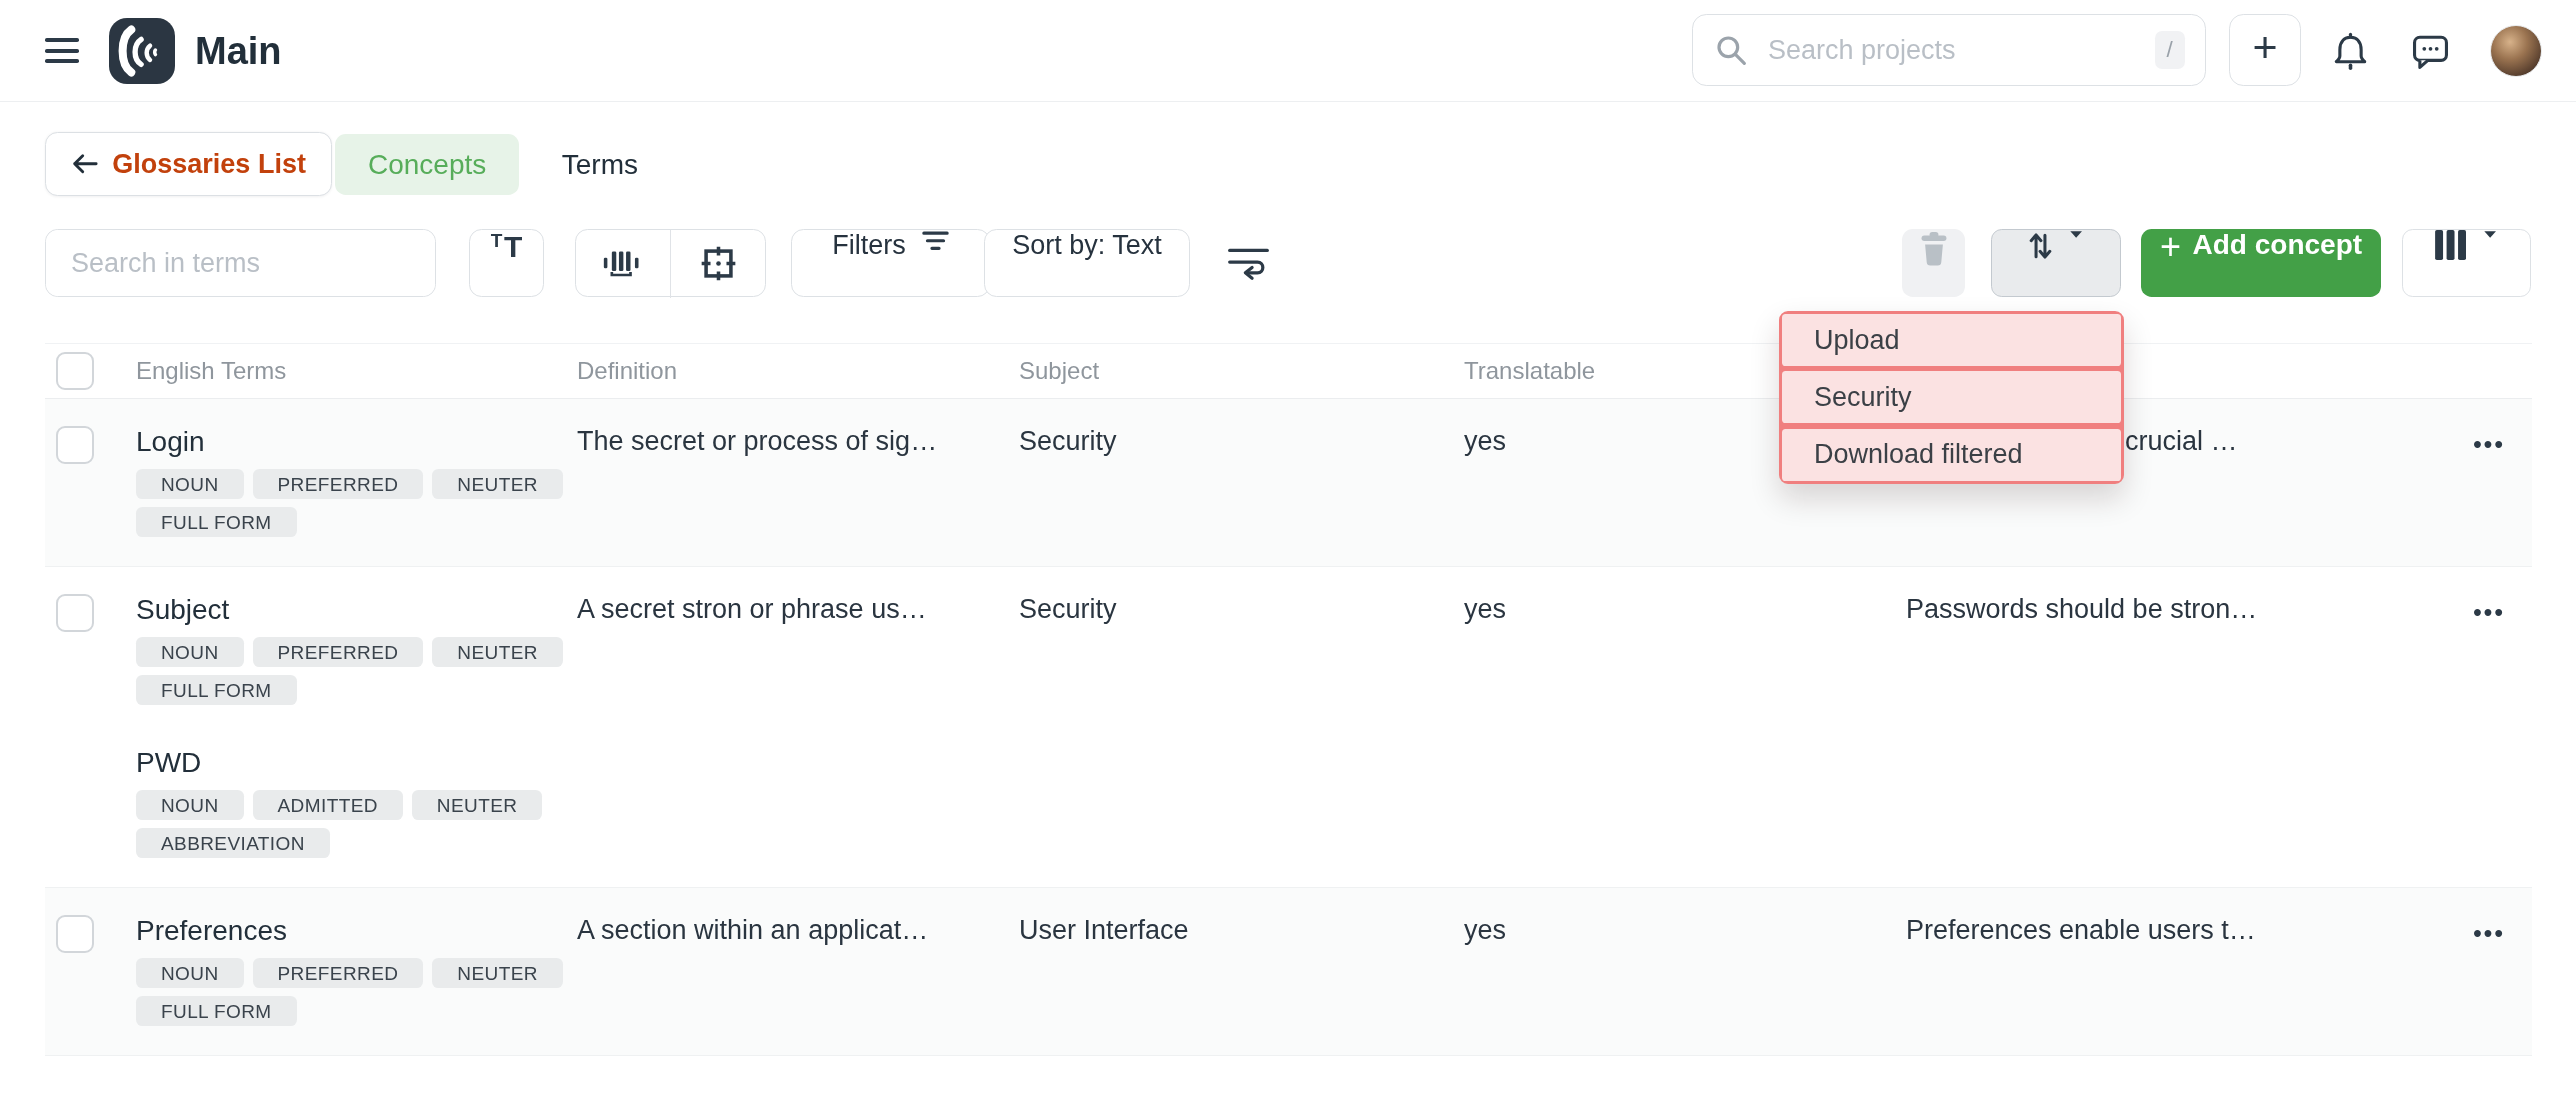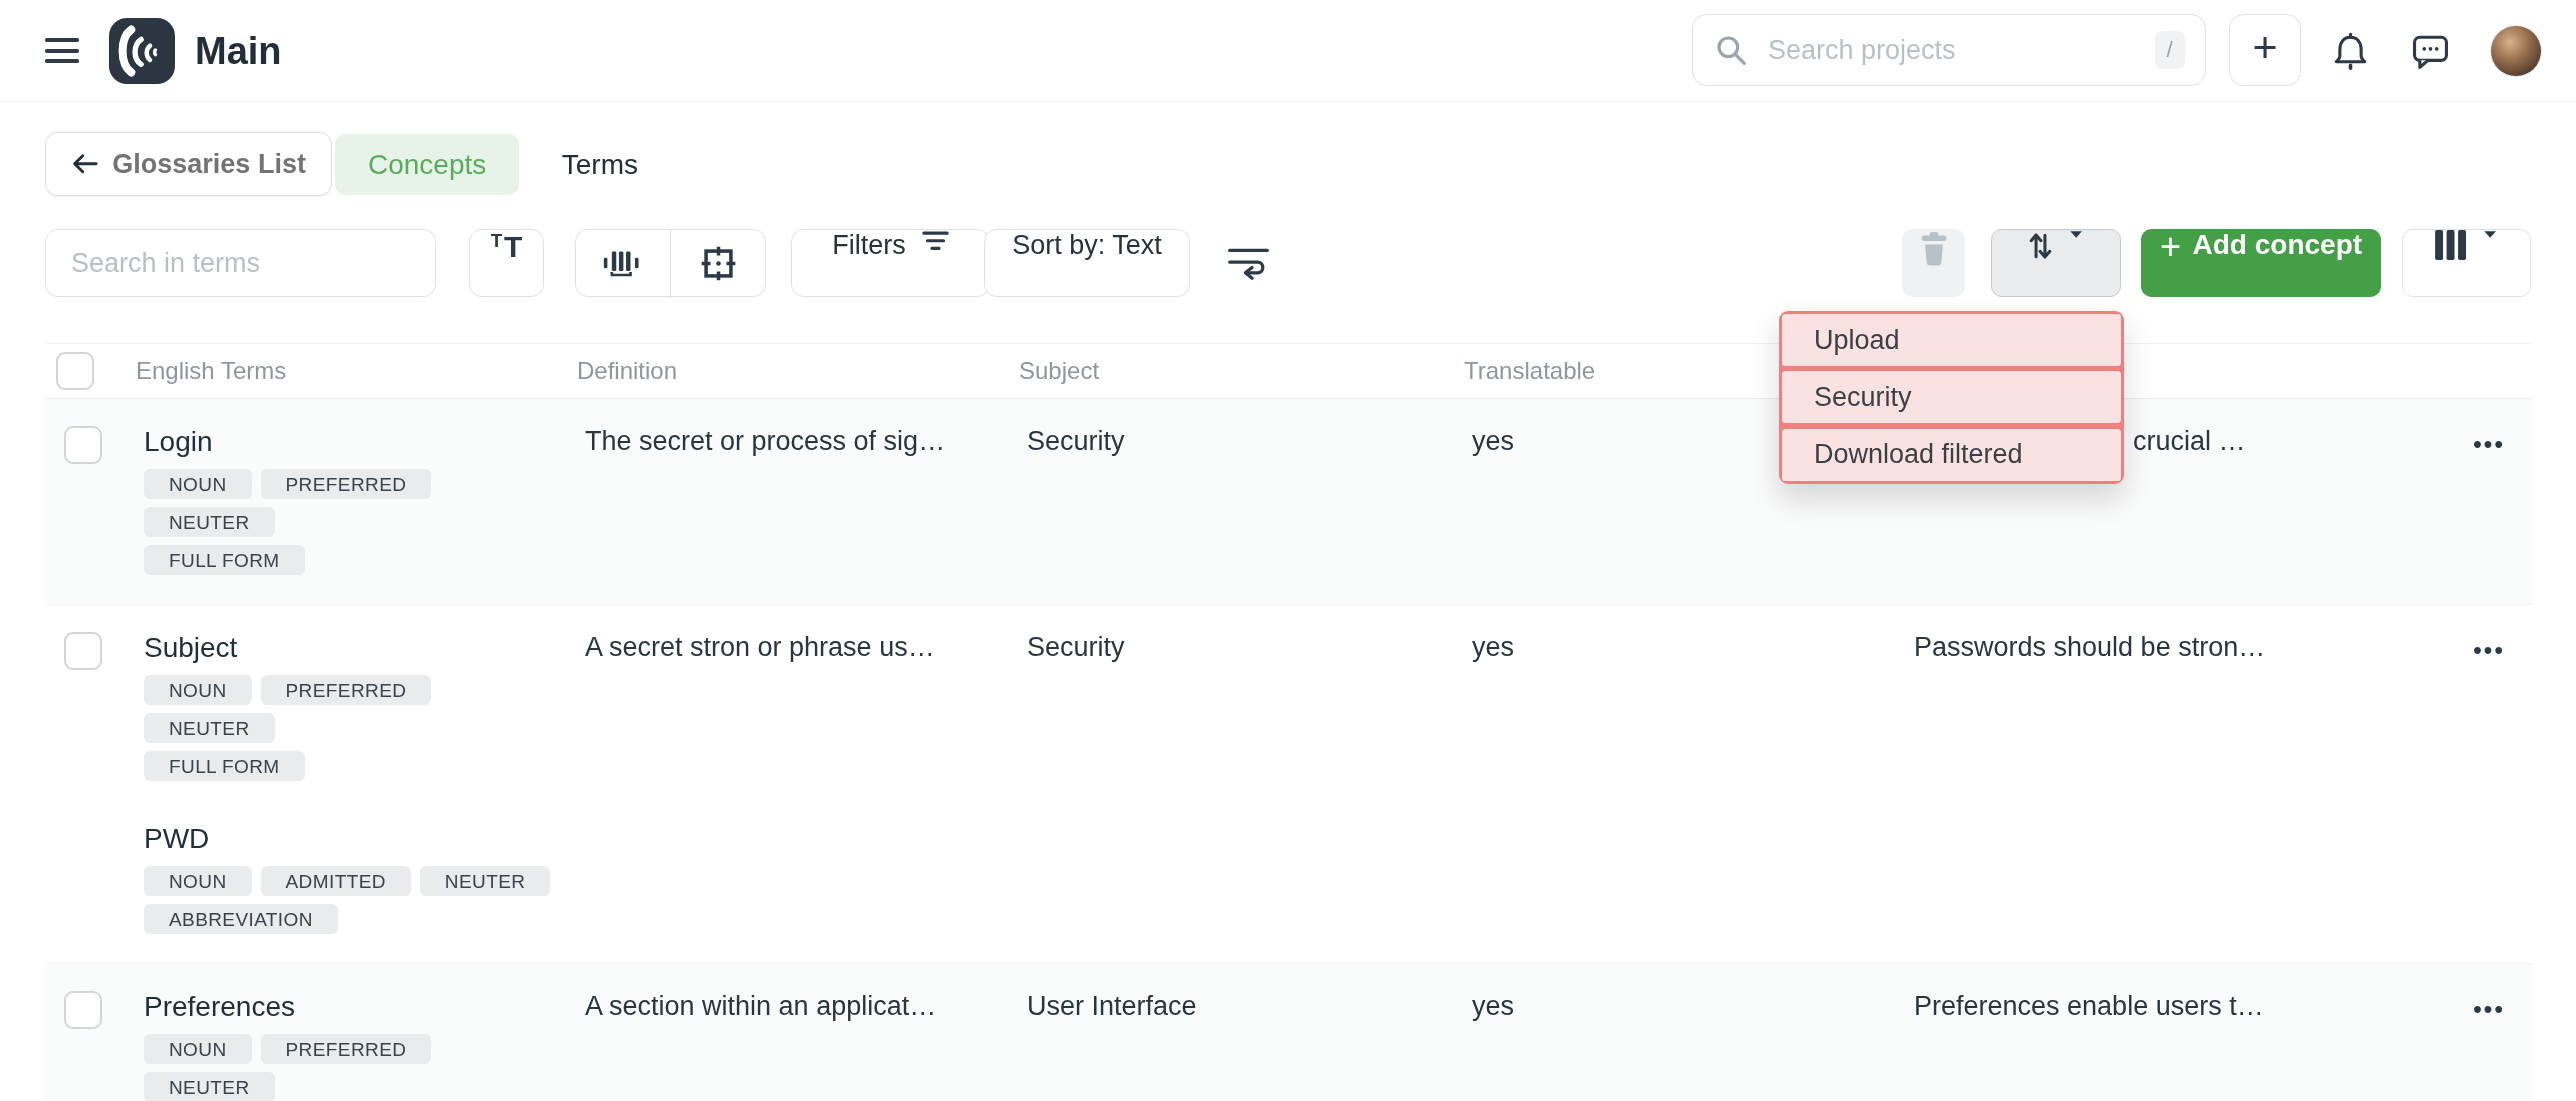--- a/index.html
+++ b/index.html
@@ -29,21 +29,21 @@
   .search-wrap .mag{position:absolute;left:23px;top:19.7px;}
   .slash-badge{position:absolute;right:21.5px;top:17px;width:30px;height:38px;background:#f1f2f4;border-radius:7.2px;display:flex;align-items:center;justify-content:center;font-size:22.4px;color:#99a1a9;}
   .plus-btn{position:absolute;left:2229px;top:14.3px;width:72px;height:72px;background:#fff;border:1.8px solid var(--border-grey);border-radius:14.3px;display:flex;align-items:center;justify-content:center;font-size:43px;font-weight:400;color:#2c3a47;cursor:pointer;line-height:1;padding-bottom:5.4px;}
   .icon-btn{position:absolute;top:0;height:102px;display:flex;align-items:center;cursor:pointer;}
   .bell-wrap{left:2331px;} .chat-wrap{left:2411px;}
   .avatar{position:absolute;left:2490px;top:25px;width:52px;height:52px;border-radius:50%;cursor:pointer;
     background:radial-gradient(circle at 38% 32%, #d7b28a 0%, #9a7350 38%, #5d4331 72%, #2f241c 100%);
     border:1.8px solid #e7e9eb;}
 
   
-  .back-btn{position:absolute;left:45px;top:132px;height:64px;display:inline-flex;align-items:center;gap:14.3px;padding:0 25px;background:#fff;border:1.8px solid #dce0e4;border-radius:12.5px;box-shadow:0 0.9px 2.7px rgba(16,24,40,.06);cursor:pointer;font-size:27px;font-weight:700;color:#737373;}
+  .back-btn{position:absolute;left:45px;top:132px;height:64px;display:inline-flex;align-items:center;gap:14.3px;padding:0 25px;background:#fff;border:1.8px solid #dce0e4;border-radius:12.5px;box-shadow:0 0.9px 2.7px rgba(16,24,40,.06);cursor:pointer;font-size:27px;font-weight:700;color:#c2410c;}
   .tab{position:absolute;top:134px;height:61px;display:inline-flex;align-items:center;border-radius:10.7px;font-size:28px;font-weight:500;cursor:pointer;}
   .tab-concepts{left:335px;padding:0 33px;background:var(--tab-green-bg);color:var(--tab-green-text);}
   .tab-terms{left:560px;padding:0 1.8px;color:#222f3a;background:transparent;}
 
   
   .tb{position:absolute;top:229px;height:68px;background:#fff;border:1.8px solid var(--border-grey);border-radius:12.5px;display:flex;align-items:flex-start;justify-content:center;font-size:27px;color:var(--text-dark);cursor:pointer;}
   .tb-search{left:45px;width:391px;cursor:text;}
   .tb-search input{width:100%;height:100%;border:none;outline:none;border-radius:12.5px;padding:0 25px;font-size:27px;font-family:"Liberation Sans",sans-serif;color:var(--text-dark);}
   .tb-search input::placeholder{color:var(--placeholder-grey);}
   .tb-case{left:469px;width:75px;gap:1.8px;}
@@ -67,21 +67,21 @@
 
   
   .table{position:absolute;left:45px;top:343px;width:2487px;}
   .grid{display:grid;grid-template-columns:91px 441px 442px 445px 442px 1fr 98px;}
   .thead{height:56px;align-items:center;border-top:1.8px solid #f0f2f4;border-bottom:1.8px solid #ebedef;}
   .th{font-size:24px;color:var(--text-grey);}
   .cell-check{padding-left:10.7px;}
   .checkbox{width:38px;height:38px;border:2.2px solid #d2d6da;border-radius:9px;background:#fff;cursor:pointer;}
   .row{border-bottom:1.8px solid #eff1f2;padding:23px 0 29px;align-items:start;}
   .row.alt{background:var(--row-alt);}
-  .row .cell{font-size:27px;line-height:39px;color:#2a3540;margin-left:8px;}
+  .row .cell{font-size:27px;line-height:39px;color:#2a3540;}
   .row .cell-check{padding-top:3.6px;}
   .term-name{font-size:28px;line-height:39px;font-weight:500;color:#222f3a;cursor:pointer;}
   .badge-line{display:flex;flex-wrap:wrap;}
   .badge{display:inline-flex;align-items:center;height:30px;padding:0 25px;margin:8px 9px 0 0;background:var(--badge-bg);border-radius:6.3px;font-size:19px;font-weight:500;letter-spacing:0.4px;color:#3a434c;white-space:nowrap;}
   .term-block + .term-block{margin-top:38px;}
   .cell-note.offset{padding-left:219px;}
   .cell-actions{justify-self:end;padding-right:27px;padding-top:1.8px;}
   .more-btn{font-size:24px;font-weight:700;letter-spacing:2.2px;color:#2c3a47;cursor:pointer;line-height:39px;}
 </style>
 </head>

